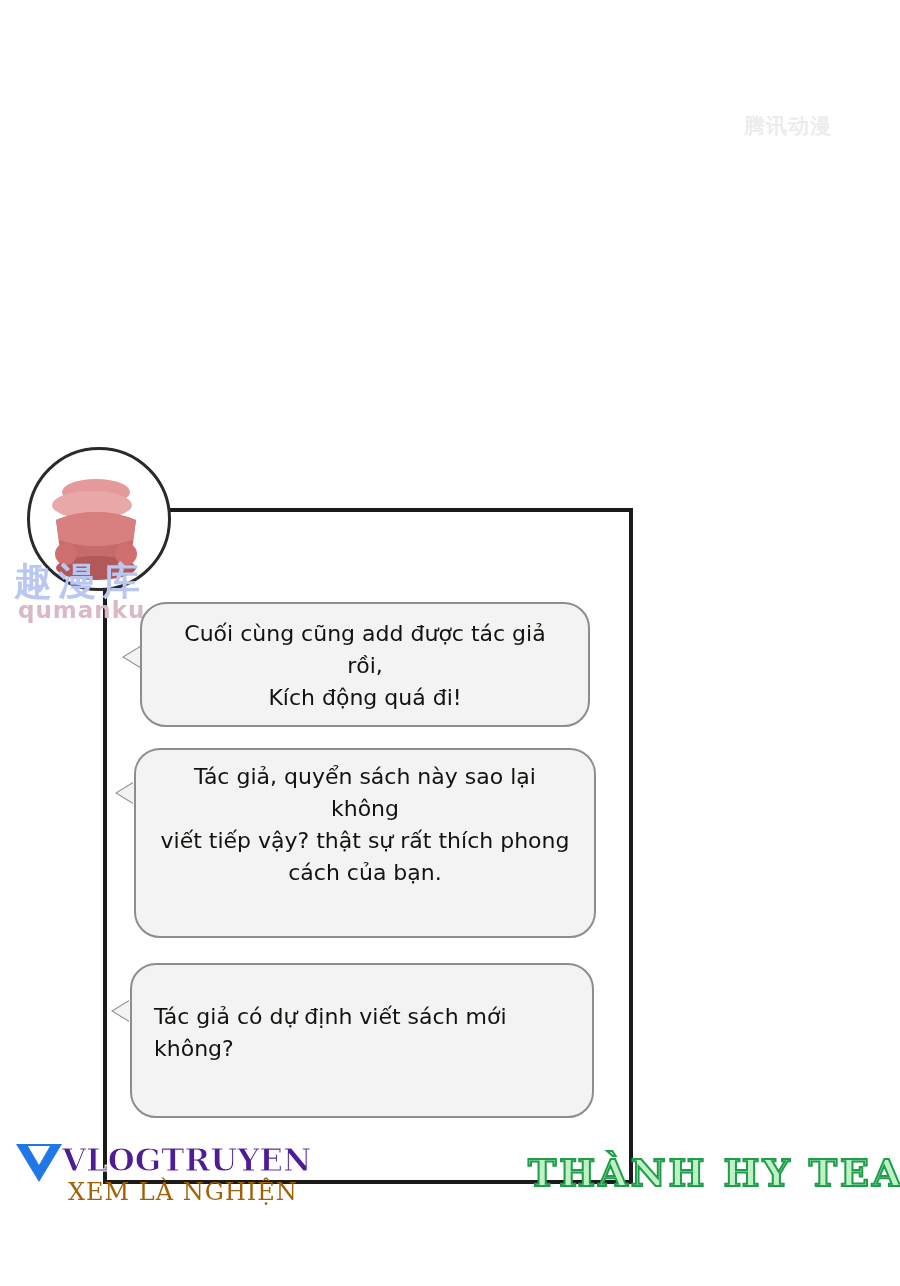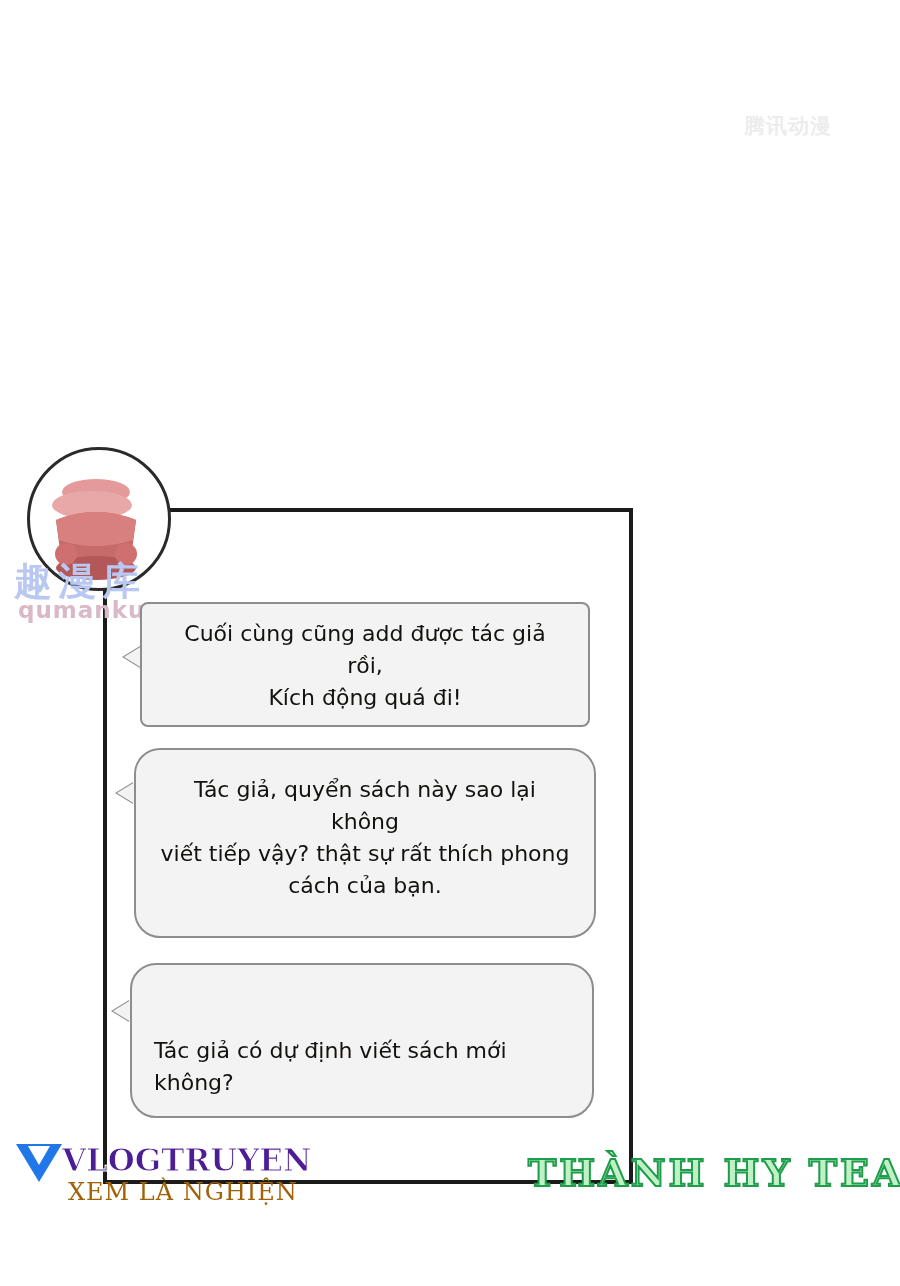--- a/index.html
+++ b/index.html
@@ -99,26 +99,26 @@
     align-items: flex-start;
     justify-content: center;
   }
   .bubble .txt {
     text-align: center;
     font-size: 22px;
     line-height: 1.45;
     padding: 0 22px;
     white-space: pre-line;
   }
-  .bubble.b1 { left: 140px; top: 602px;  width: 450px; height: 125px; border-radius: 8px; }
+  .bubble.b1 { left: 140px; top: 602px;  width: 450px; height: 125px; }
   .bubble.b1 .txt { padding-top: 14px; }
   .bubble.b2 { left: 134px; top: 748px;  width: 462px; height: 190px; }
-  .bubble.b2 .txt { padding-top: 24px; text-align: center; }
+  .bubble.b2 .txt { padding-top: 11px; text-align: center; }
   .bubble.b3 { left: 130px; top: 963px;  width: 464px; height: 155px; }
-  .bubble.b3 .txt { padding-top: 36px; text-align: left; margin-top: 34px; }
+  .bubble.b3 .txt { padding-top: 36px; text-align: left; }
 
   
   .tail {
     position: absolute;
     width: 0; height: 0;
     border-top: 11px solid transparent;
     border-bottom: 11px solid transparent;
     border-right: 18px solid #f3f3f3;
     filter: drop-shadow(-1.5px 0 0 #8d8d8d);
   }

